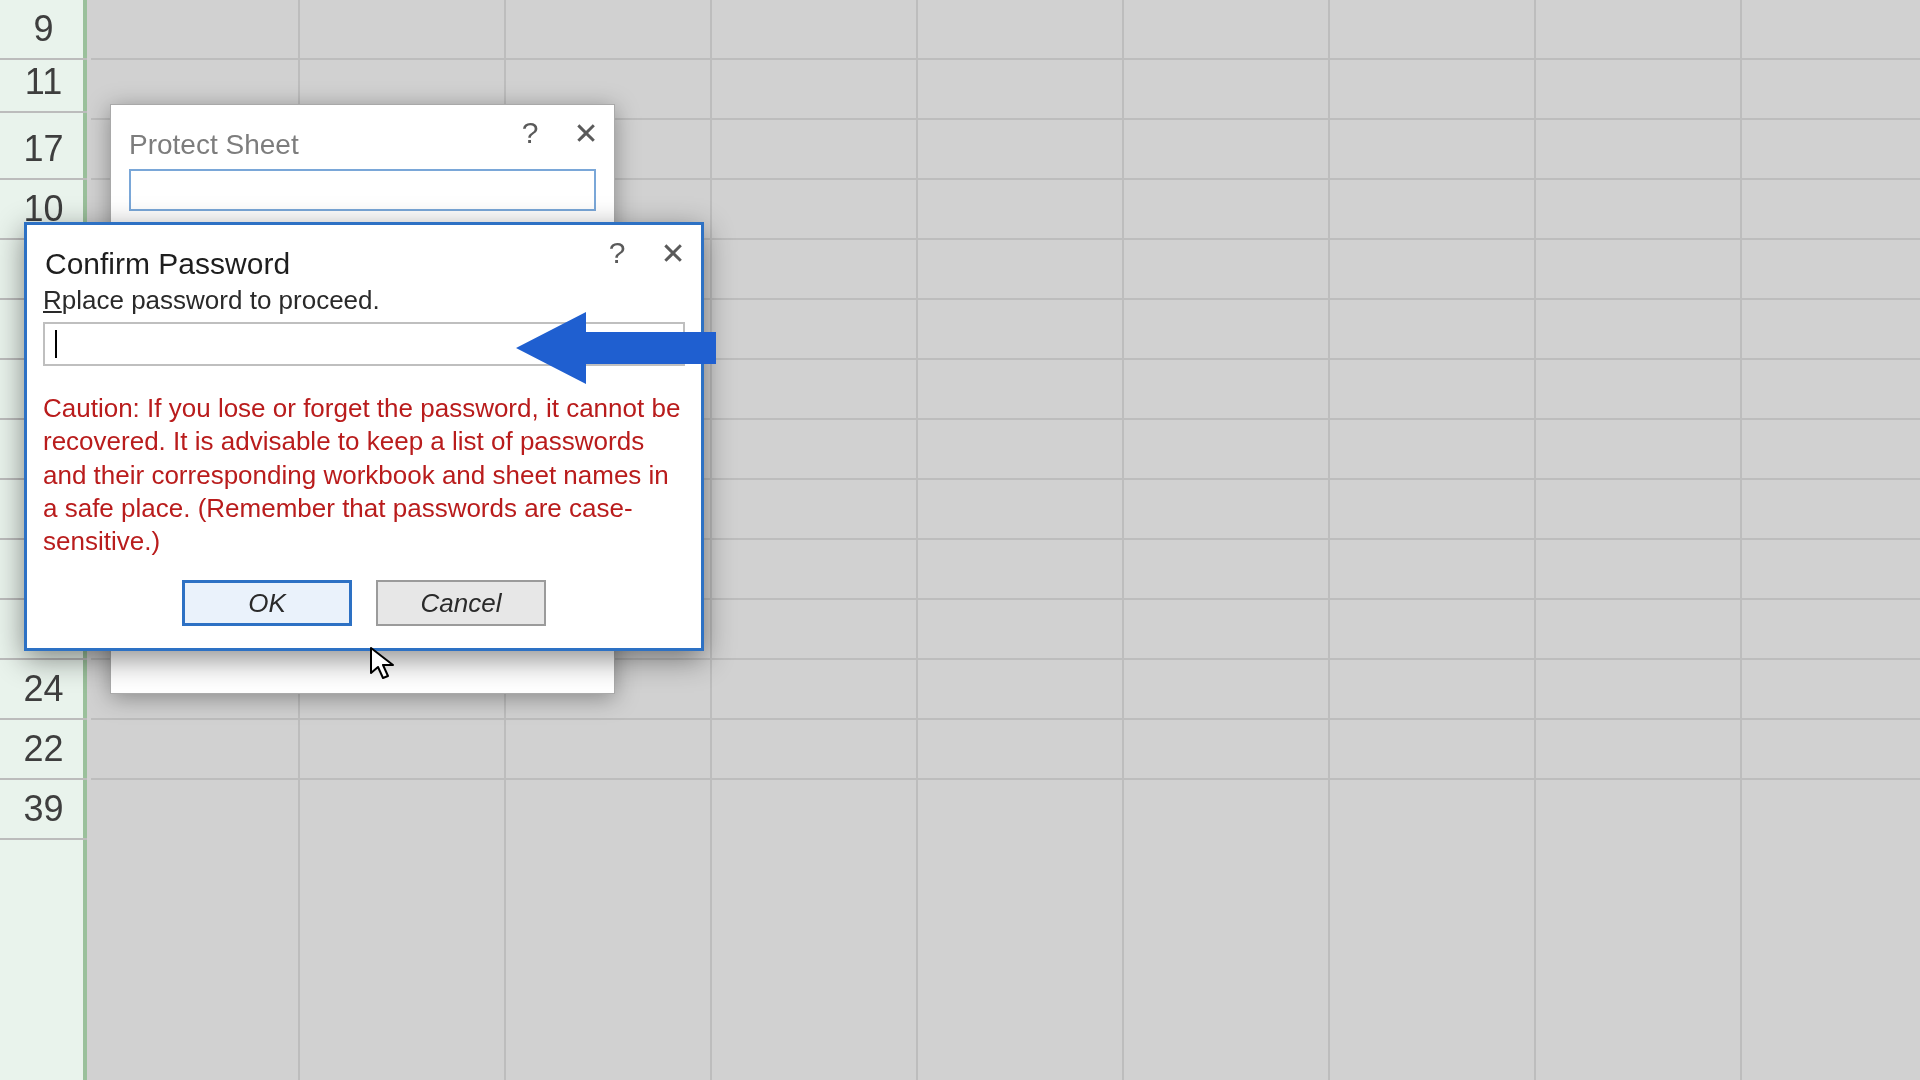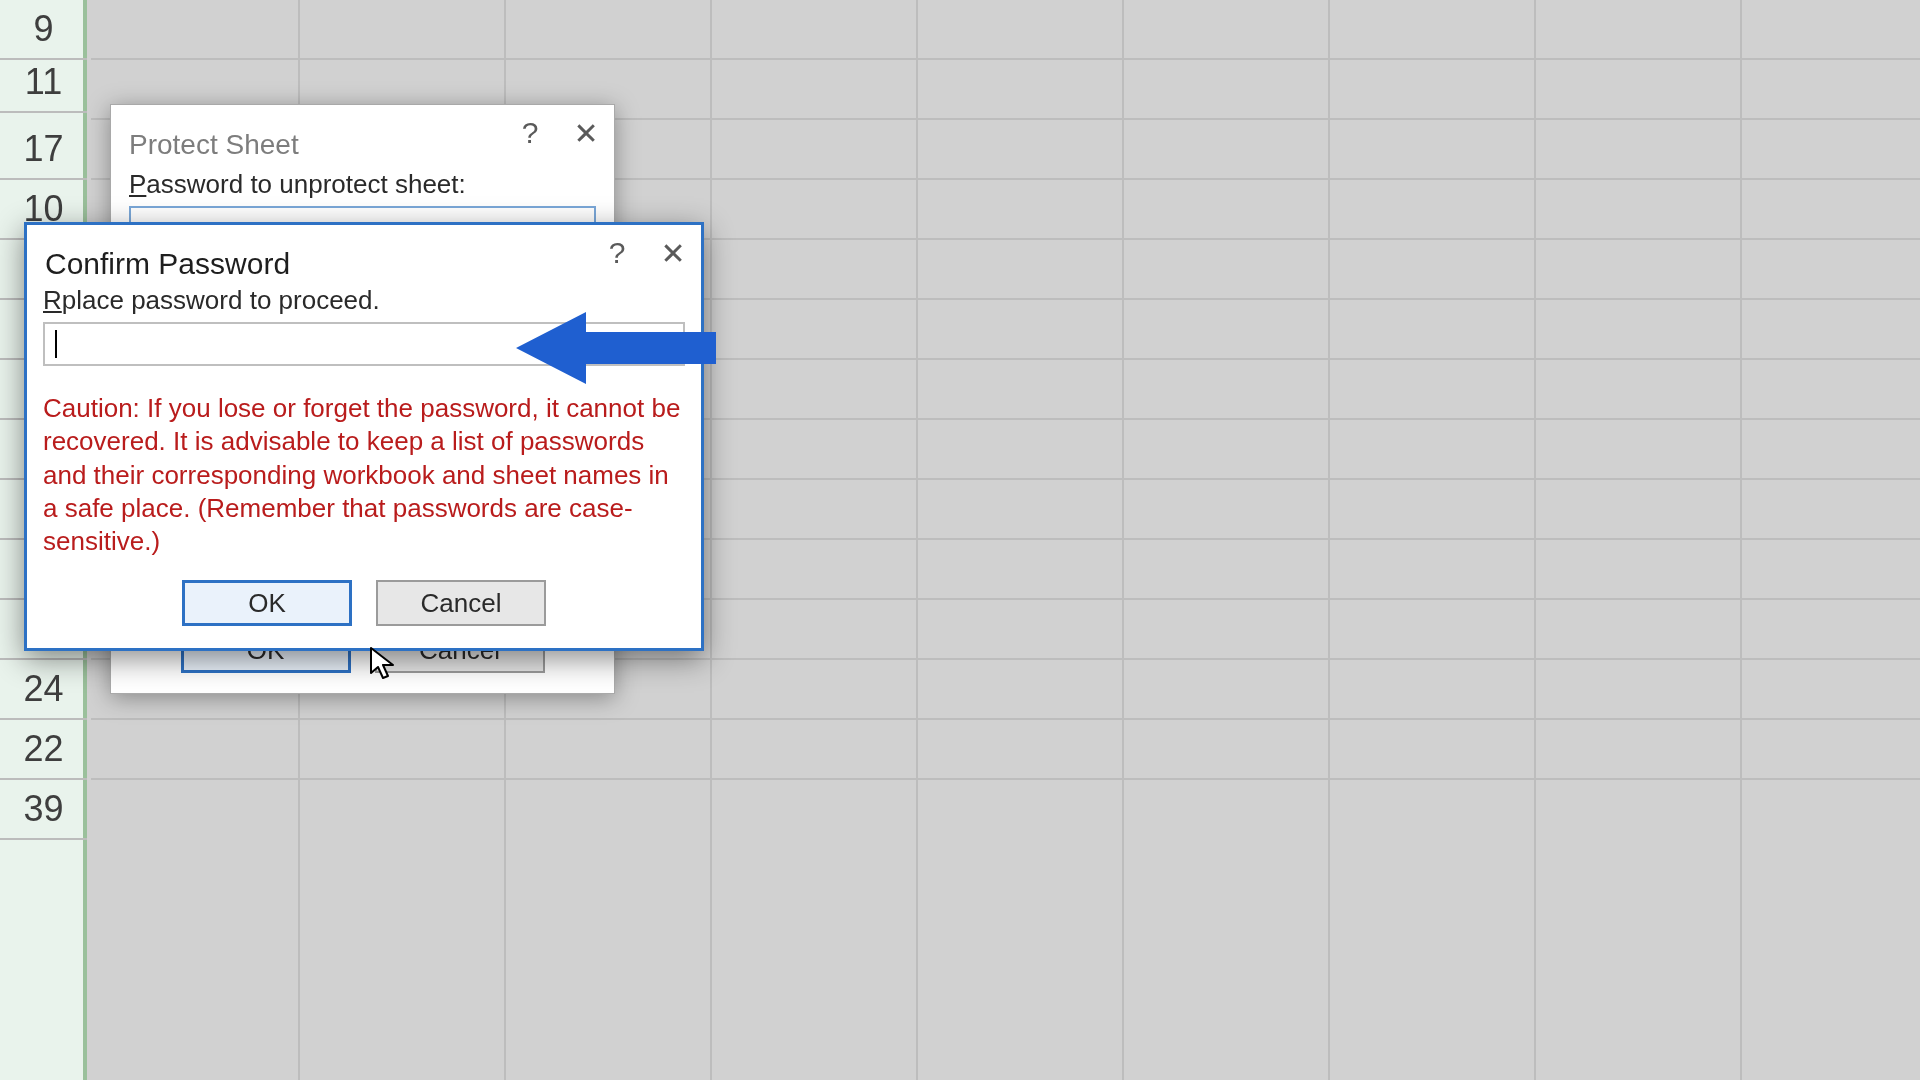--- a/index.html
+++ b/index.html
@@ -101,20 +101,21 @@
     height: 46px;
     min-width: 170px;
     padding: 4px 10px;
     border: 2px solid #9b9b9b;
     background: #e7e7e7;
     font-size: 26px;
     color: #2a2a2a;
     display: inline-flex;
     align-items: center;
     justify-content: center;
+    font-style: italic;
   }
   .btn.primary {
     border: 3px solid #2d71c4;
     background: #eaf2fb;
   }
   .btn-row {
     display: flex;
     justify-content: center;
     gap: 24px;
     margin-top: 10px;
@@ -246,23 +247,20 @@
 </div>
 
 <div class="dialog protect-dialog">
   <div class="titlebar">
     <span>Protect Sheet</span>
     <span class="spacer"></span>
     <span class="tb-btn">?</span>
     <span class="tb-btn">✕</span>
   </div>
   <div class="dlg-body">
-    <div class="label">
-      <span class="underline-letter">P</span><span>assword to unprotect sheet:</span>
-    </div>
     <div class="textfield"></div>
 
     <div style="height:320px"></div>
 
     <div class="protect-options">
       <div class="opt-row">
         <span class="chk"></span>
         <span>Delete rows</span>
         <span class="opt-scroll-btn">⌄</span>
       </div>

